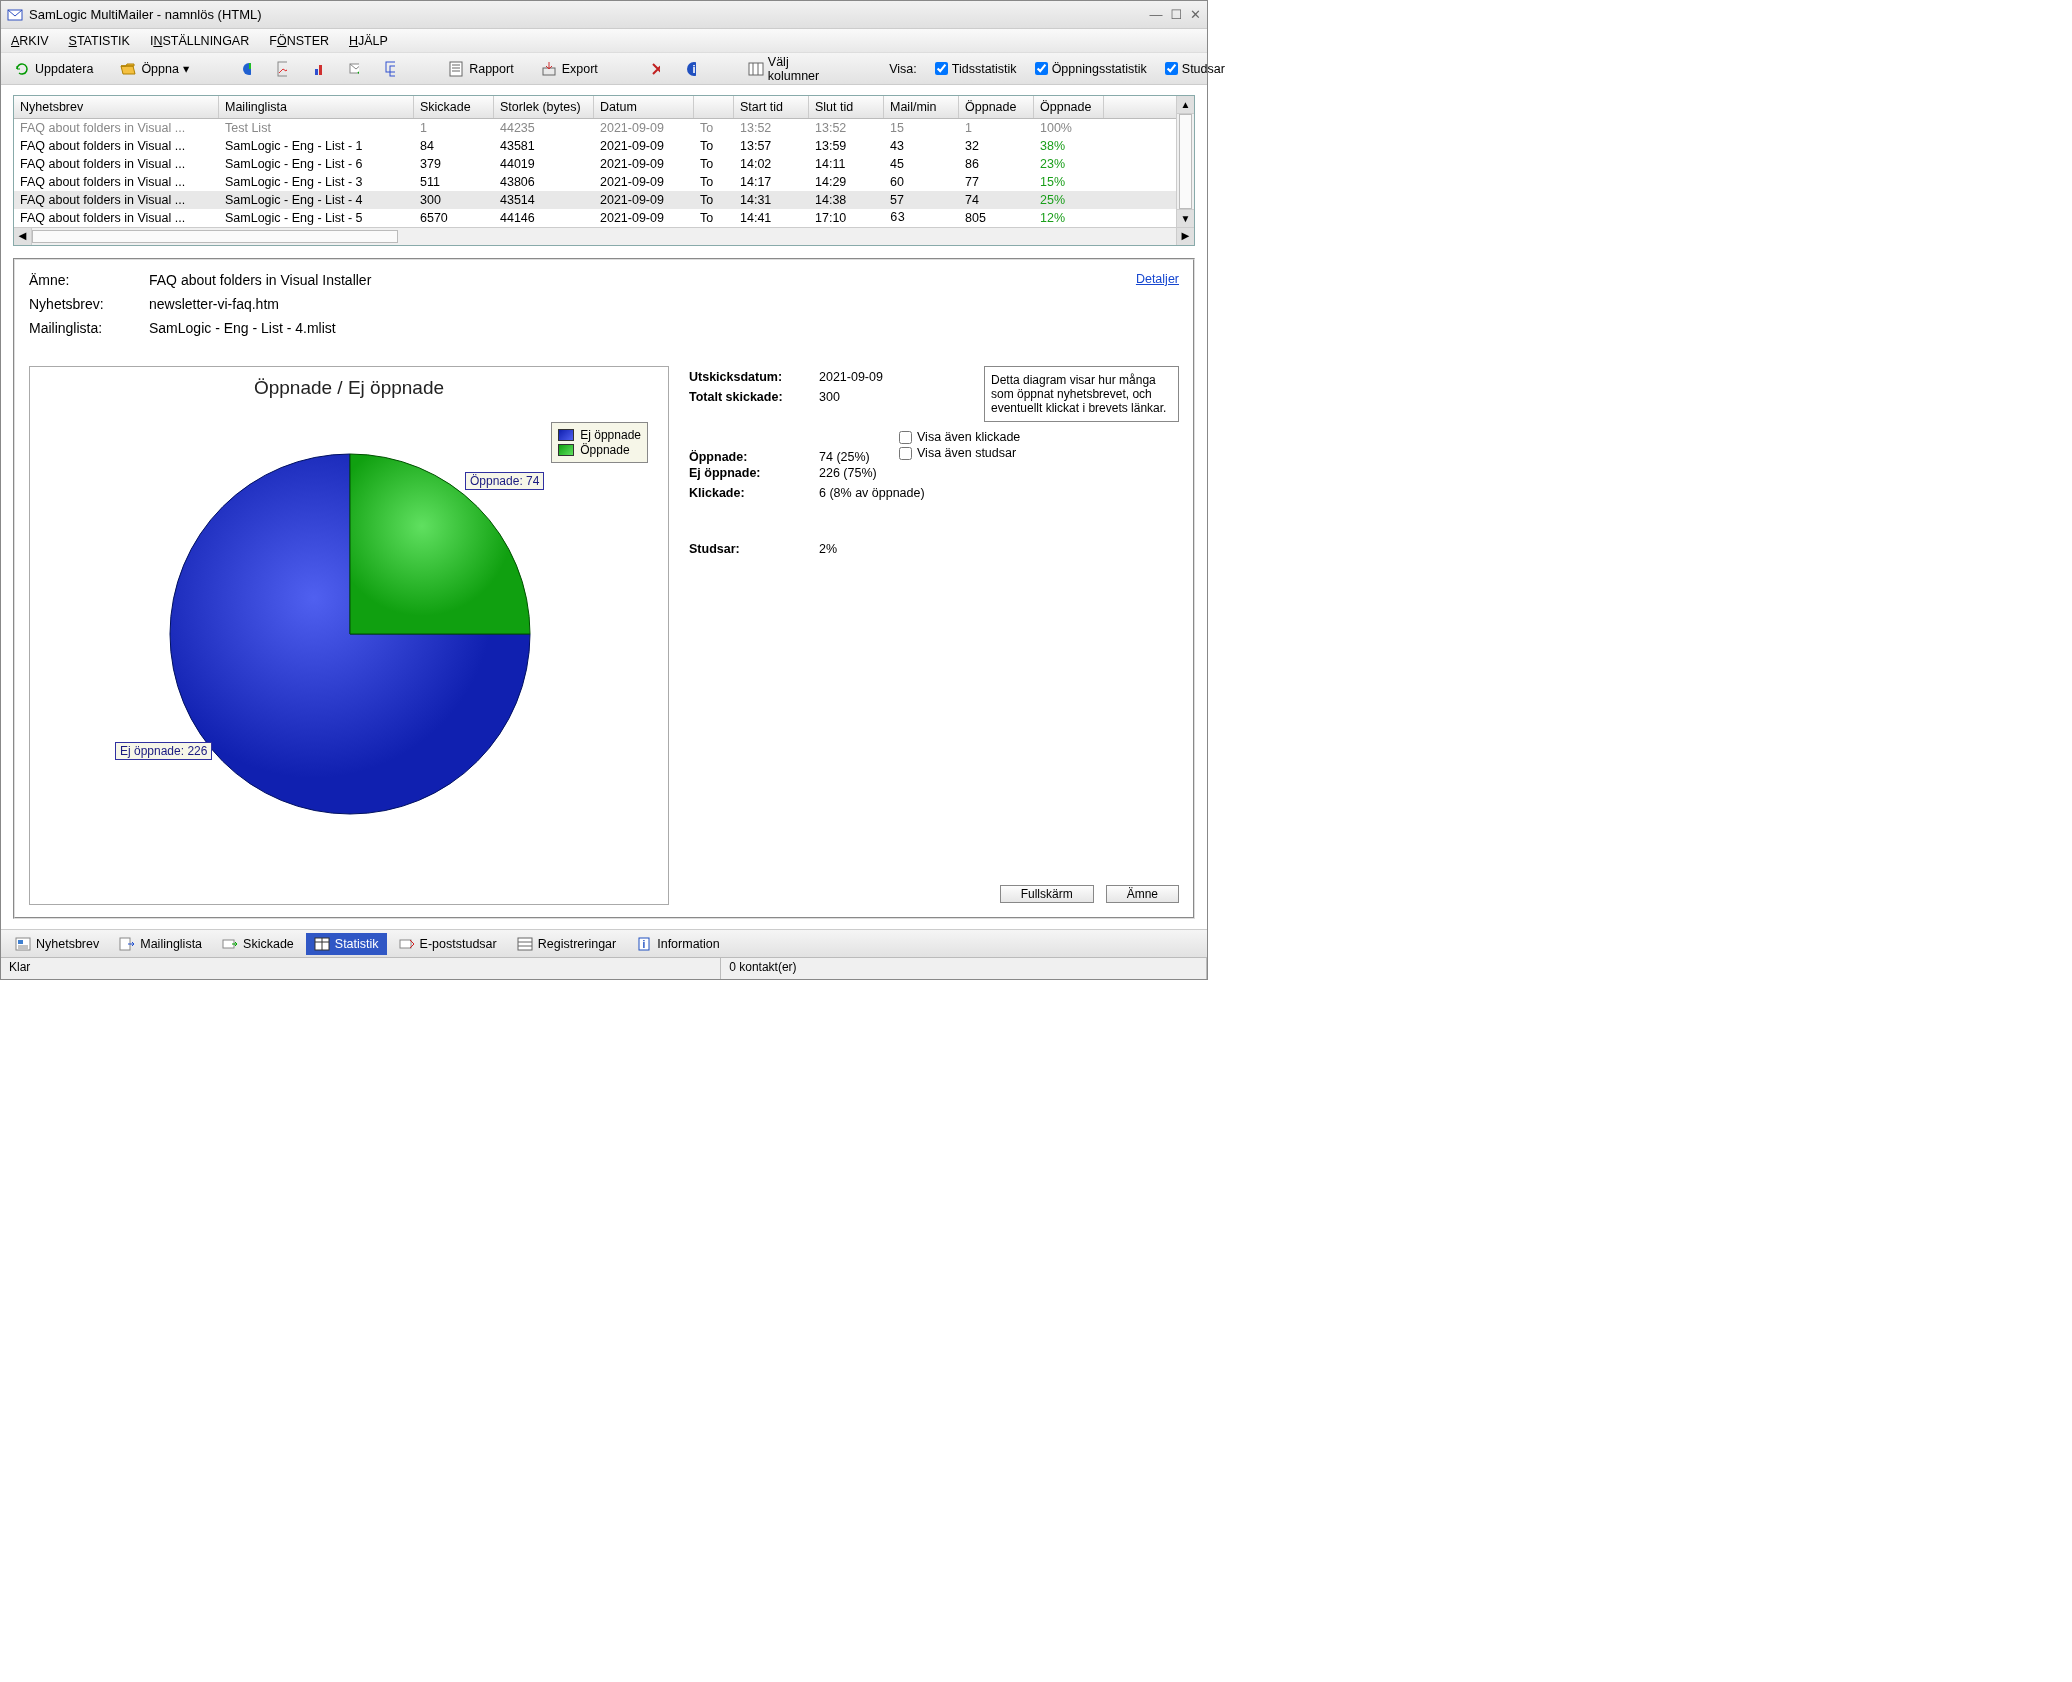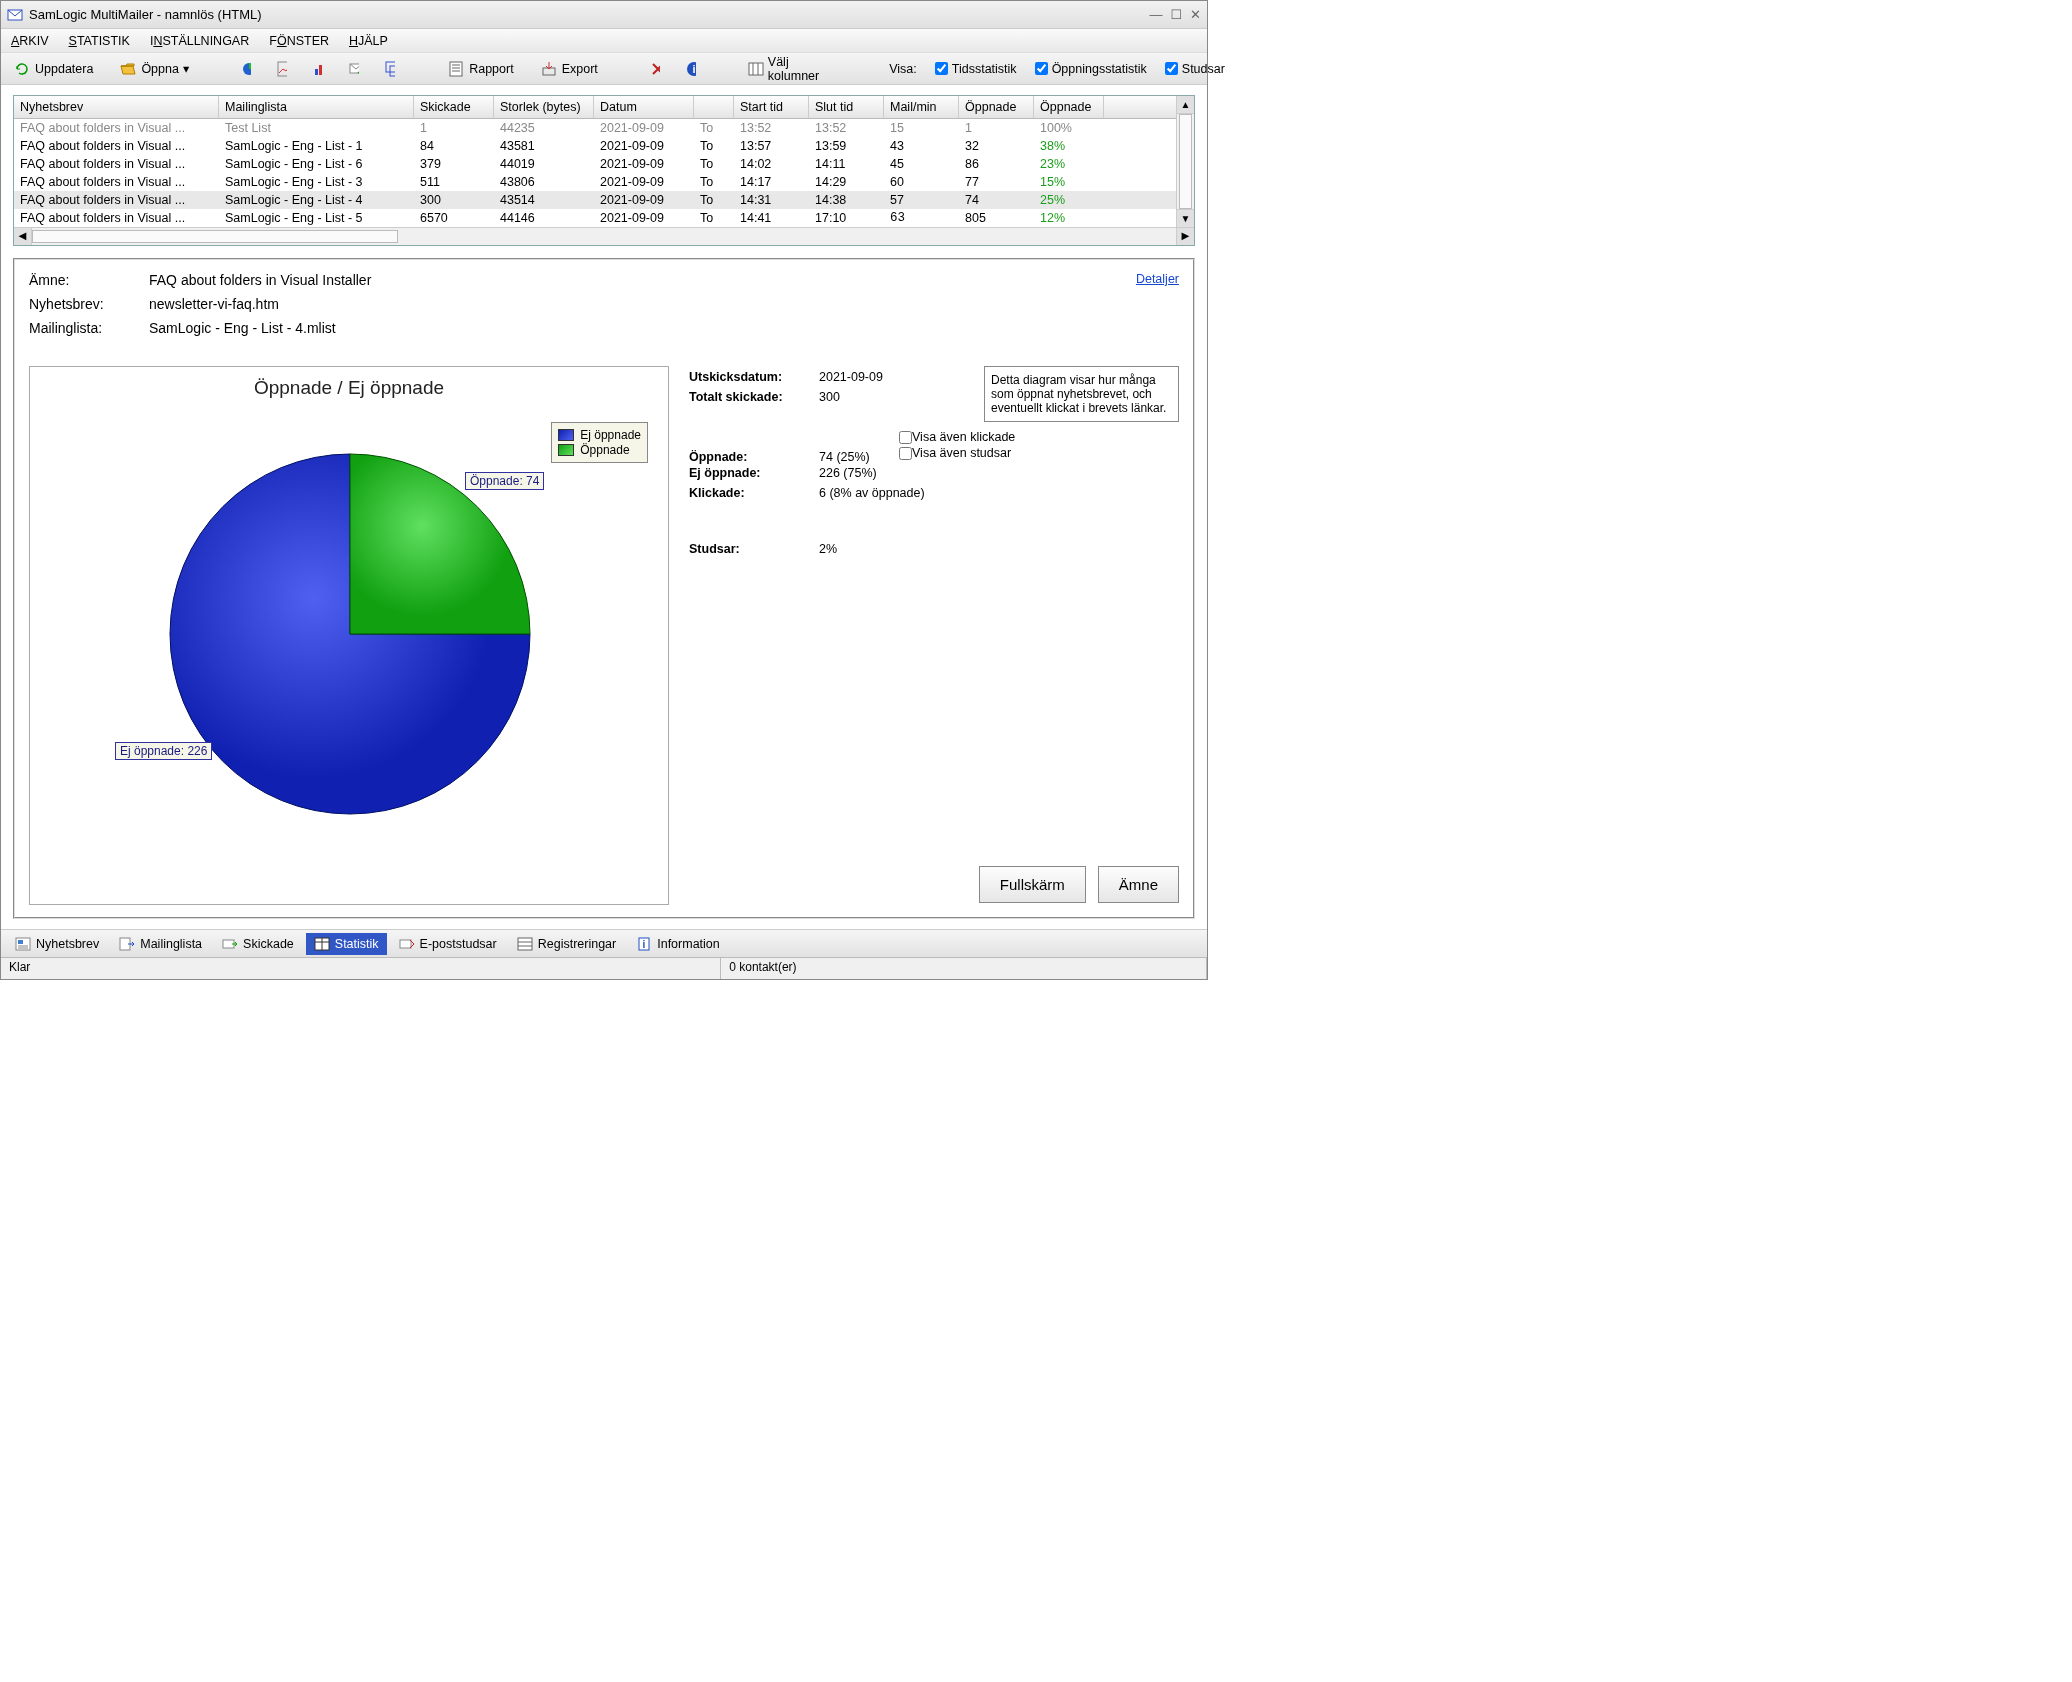--- a/index.html
+++ b/index.html
@@ -41,23 +41,23 @@
 .chartbox { width: 640px; border: 1px solid #aaa; background: #fff; position: relative; padding: 10px; }
 .chartbox .ctitle { text-align: center; font-size: 19px; font-weight: 500; color: #222; margin-bottom: 10px; }
 .legendbox { position: absolute; right: 20px; top: 55px; background: #f6f6e8; border: 1px solid #888; padding: 4px 6px; font-size: 12px; }
 .legendbox .litem { display: flex; align-items: center; gap: 6px; margin: 1px 0; }
 .legendbox .swatch { width: 16px; height: 12px; border: 1px solid #333; }
 .pielabel { position: absolute; background: #f6f6e8; border: 1px solid #3030a0; padding: 1px 4px; font-size: 12px; color: #1a1a80; }
 .statscol { flex: 1; font-size: 12.5px; display: flex; flex-direction: column; gap: 6px; }
 .statscol .srow { display: flex; }
 .statscol .srow .slabel { width: 130px; font-weight: bold; }
 .helpbox { border: 1px solid #888; padding: 6px; font-size: 12px; width: 195px; position: absolute; right: 0; top: 0; }
-.checkrow { display: flex; align-items: flex-end; font-size: 12.5px; }
+.checkrow { display: flex; align-items: flex-end; gap: 5px; font-size: 12.5px; }
 .btmbuttons { position: absolute; right: 14px; bottom: 14px; display: flex; gap: 12px; }
-.winbtn { border: 1px solid #888; background: linear-gradient(#fdfdfd,#e6e6e6); padding: 9px 20px; font-size: 15px; cursor: pointer; }
+.winbtn { border: 1px solid #888; background: linear-gradient(#fdfdfd,#e6e6e6); padding: 1px 20px; font-size: 12px; cursor: pointer; }
 .bottomtabs { height: 28px; background: linear-gradient(#f5f5f5,#e2e2e2); display: flex; align-items: center; padding: 0 6px; gap: 4px; border-top: 1px solid #ccc; font-size: 12.5px; }
 .bottomtabs .tab { display: flex; align-items: center; gap: 5px; padding: 3px 8px; cursor: pointer; }
 .bottomtabs .tab.active { background: #3057c5; color: #fff; }
 .statusbar { height: 22px; background: #f0f0f0; border-top: 1px solid #bbb; display: flex; font-size: 12px; }
 .statusbar .sect { padding: 2px 8px; border-right: 1px solid #bbb; }
 .statusbar .sect:first-child { flex: 1.5; }
 .statusbar .sect:nth-child(2) { flex: 1; }
 svg { display: block; }
 </style>
 </head>

